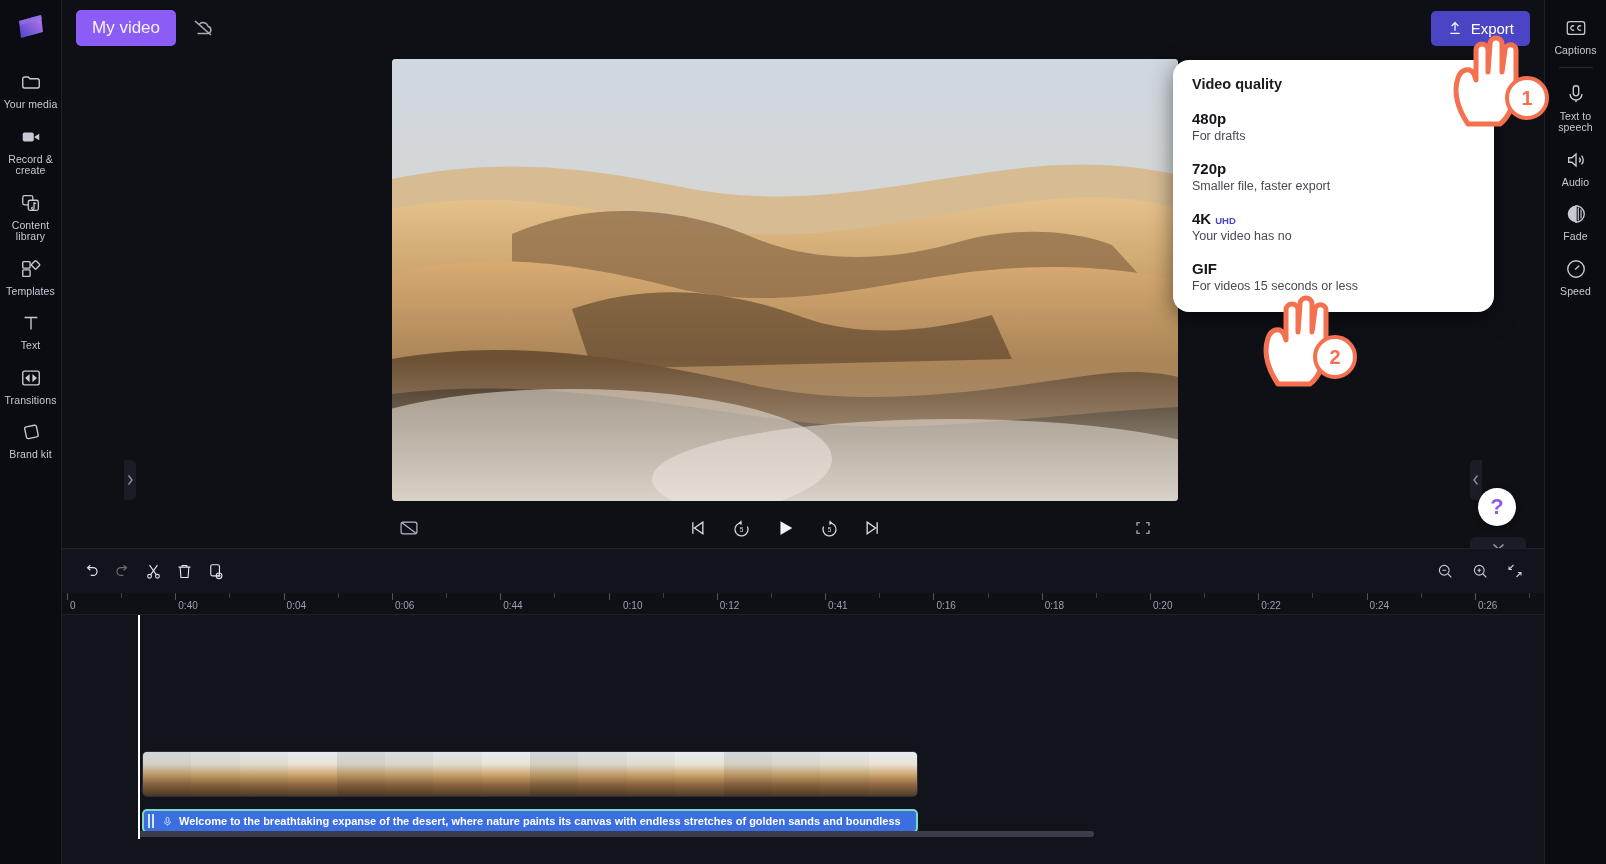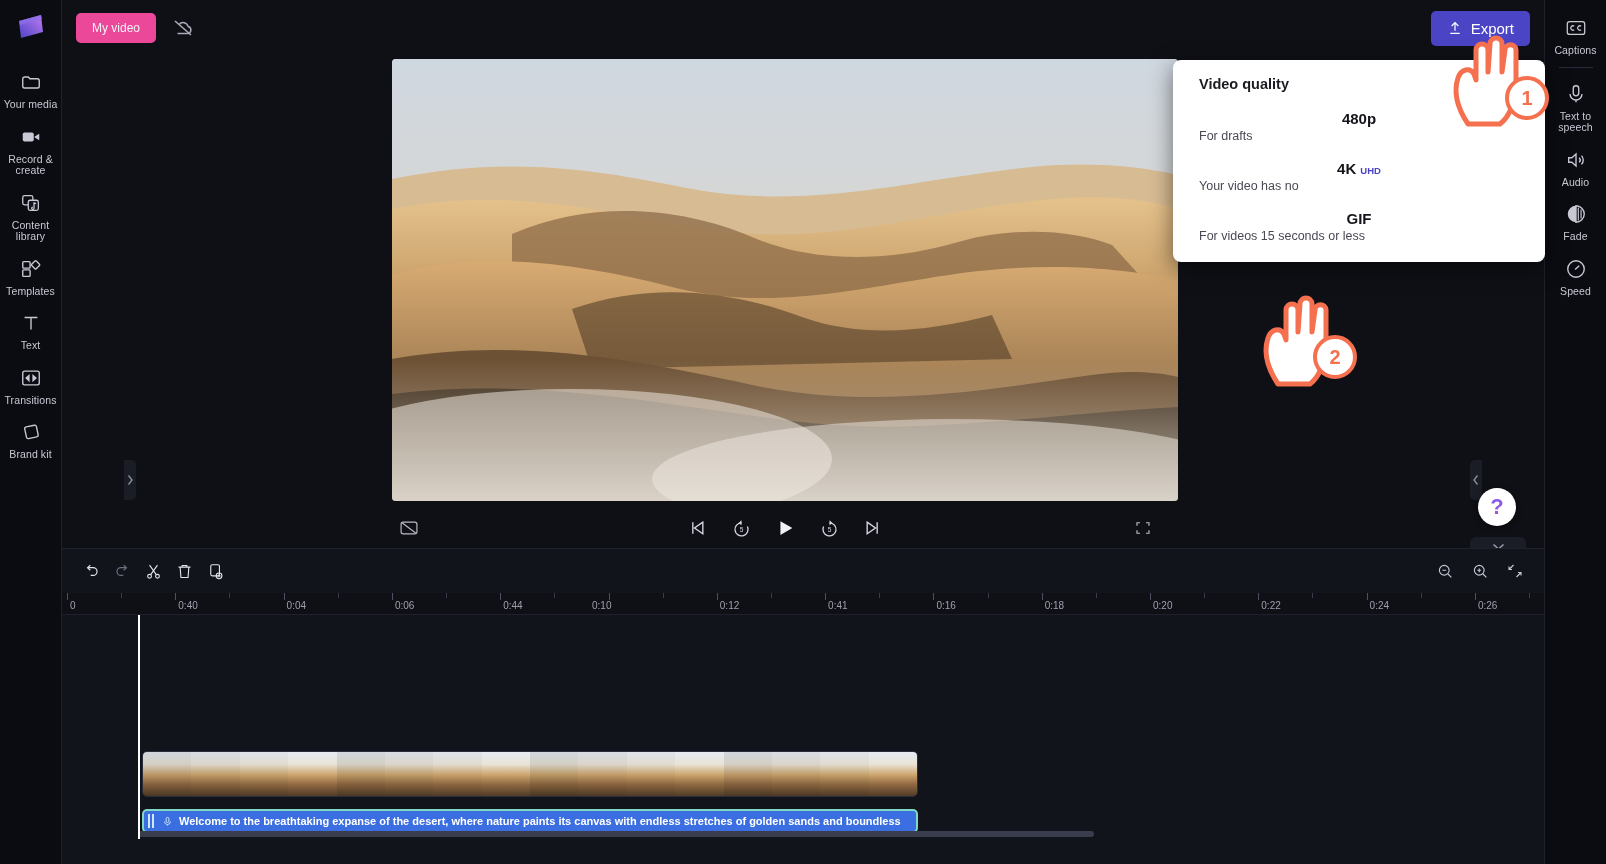--- a/index.html
+++ b/index.html
@@ -36,21 +36,21 @@
     display: flex; flex-direction: column; align-items: center; padding-top: 8px;
   }
   .right-rail .divider { width: 34px; height: 1px; background: #262937; margin: 4px 0 6px; }
 
   
   .topbar {
     position: absolute; left: 62px; top: 0; right: 62px; height: 56px;
     display: flex; align-items: center; padding: 0 14px;
   }
   .title-chip {
-    background: #ec4899; color: #f2f3f7; font-size: 12px;
+    background: #8b5cf6; color: #f2f3f7; font-size: 17px;
     padding: 8px 16px; border-radius: 5px; cursor: pointer;
   }
   .cloud-off { margin-left: 14px; width: 26px; height: 26px; display:flex; align-items:center; justify-content:center; cursor:pointer; }
   .spacer { flex: 1; }
   .export-btn {
     display: flex; align-items: center; gap: 8px;
     background: #4b45c6; color: #fff; border: none; border-radius: 5px;
     padding: 9px 16px; font-size: 15px; cursor: pointer;
     font-family: "Liberation Sans", sans-serif;
   }
@@ -89,29 +89,29 @@
     align-items: center; justify-content: center; cursor: pointer;
   }
   .panel-arrow-right {
     position: absolute; right: 62px; top: 404px; width: 12px; height: 40px;
     background: #1b1d26; border-radius: 5px 0 0 5px; display: flex;
     align-items: center; justify-content: center; cursor: pointer;
   }
 
   
   .export-menu {
-    position: absolute; left: 1173px; top: 60px; width: 372px;
-    background: #fff; border-radius: 8px;
-    box-shadow: 0 6px 22px rgba(0,0,0,.5); padding: 16px 12px 10px; z-index: 40;
+    position: absolute; left: 1173px; top: 60px; width: 321px;
+    background: #fff; border-radius: 16px;
+    box-shadow: 0 6px 22px rgba(0,0,0,.5); padding: 16px 5px 10px; z-index: 40;
   }
   .em-title { font-size: 14.5px; font-weight: bold; color: #1c1b22; padding: 0 14px 10px; }
   .em-sub { font-size: 13px; color: #3b3a45; padding: 0 14px 12px; }
   .em-opt { padding: 8px 14px 9px; cursor: pointer; }
   .em-opt.hl { background: #f4f4f6; }
-  .em-opt .o1 { font-size: 15px; font-weight: bold; color: #15141a; display: flex; align-items: baseline; gap: 4px; justify-content: center; }
+  .em-opt .o1 { font-size: 15px; font-weight: bold; color: #15141a; display: flex; align-items: baseline; gap: 4px; }
   .em-opt .o1 sup { font-size: 9.5px; font-weight: bold; color: #4b45c6; }
   .em-opt .o2 { font-size: 12.5px; color: #4a4955; margin-top: 2px; }
 
   
   .timeline-wrap {
     position: absolute; left: 62px; top: 548px; right: 62px; bottom: 0;
     background: #12141c; border-top: 1px solid #1e202b;
   }
   .tl-toolbar { height: 44px; display: flex; align-items: center; padding: 0 14px; position: relative; }
   .tb-btn { width: 31px; height: 31px; display: flex; align-items: center; justify-content: center; cursor: pointer; }
@@ -427,20 +427,26 @@
     <div class="em-title">Video quality</div>
 
     <div class="em-opt">
       <div class="o1">
           <span>480p</span>
         </div>
       <div class="o2">For drafts</div>
     </div>
     <div class="em-opt">
       <div class="o1">
+          <span>720p</span>
+        </div>
+      <div class="o2">Smaller file, faster export</div>
+    </div>
+    <div class="em-opt">
+      <div class="o1">
           <span>4K</span>
           <sup>UHD</sup>
         </div>
       <div class="o2">Your video has no</div>
     </div>
     <div class="em-opt">
       <div class="o1">
           <span>GIF</span>
         </div>
       <div class="o2">For videos 15 seconds or less</div>
@@ -514,21 +520,21 @@
         <div class="tick min" style="left: 275.75px;"></div>
         <div class="tk-lbl" style="left: 221.6px;">0:04</div>
         <div class="tick" style="left: 329.9px;"></div>
         <div class="tick min" style="left: 384.05px;"></div>
         <div class="tk-lbl" style="left: 329.9px;">0:06</div>
         <div class="tick" style="left: 438.2px;"></div>
         <div class="tick min" style="left: 492.35px;"></div>
         <div class="tk-lbl" style="left: 438.2px;">0:44</div>
         <div class="tick" style="left: 546.5px;"></div>
         <div class="tick min" style="left: 600.65px;"></div>
-        <div class="tk-lbl" style="left: 527px;">0:10</div>
+        <div class="tk-lbl" style="left: 558px;">0:10</div>
         <div class="tick" style="left: 654.8px;"></div>
         <div class="tick min" style="left: 708.95px;"></div>
         <div class="tk-lbl" style="left: 654.8px;">0:12</div>
         <div class="tick" style="left: 763.1px;"></div>
         <div class="tick min" style="left: 817.25px;"></div>
         <div class="tk-lbl" style="left: 763.1px;">0:41</div>
         <div class="tick" style="left: 871.4px;"></div>
         <div class="tick min" style="left: 925.55px;"></div>
         <div class="tk-lbl" style="left: 871.4px;">0:16</div>
         <div class="tick" style="left: 979.7px;"></div>

